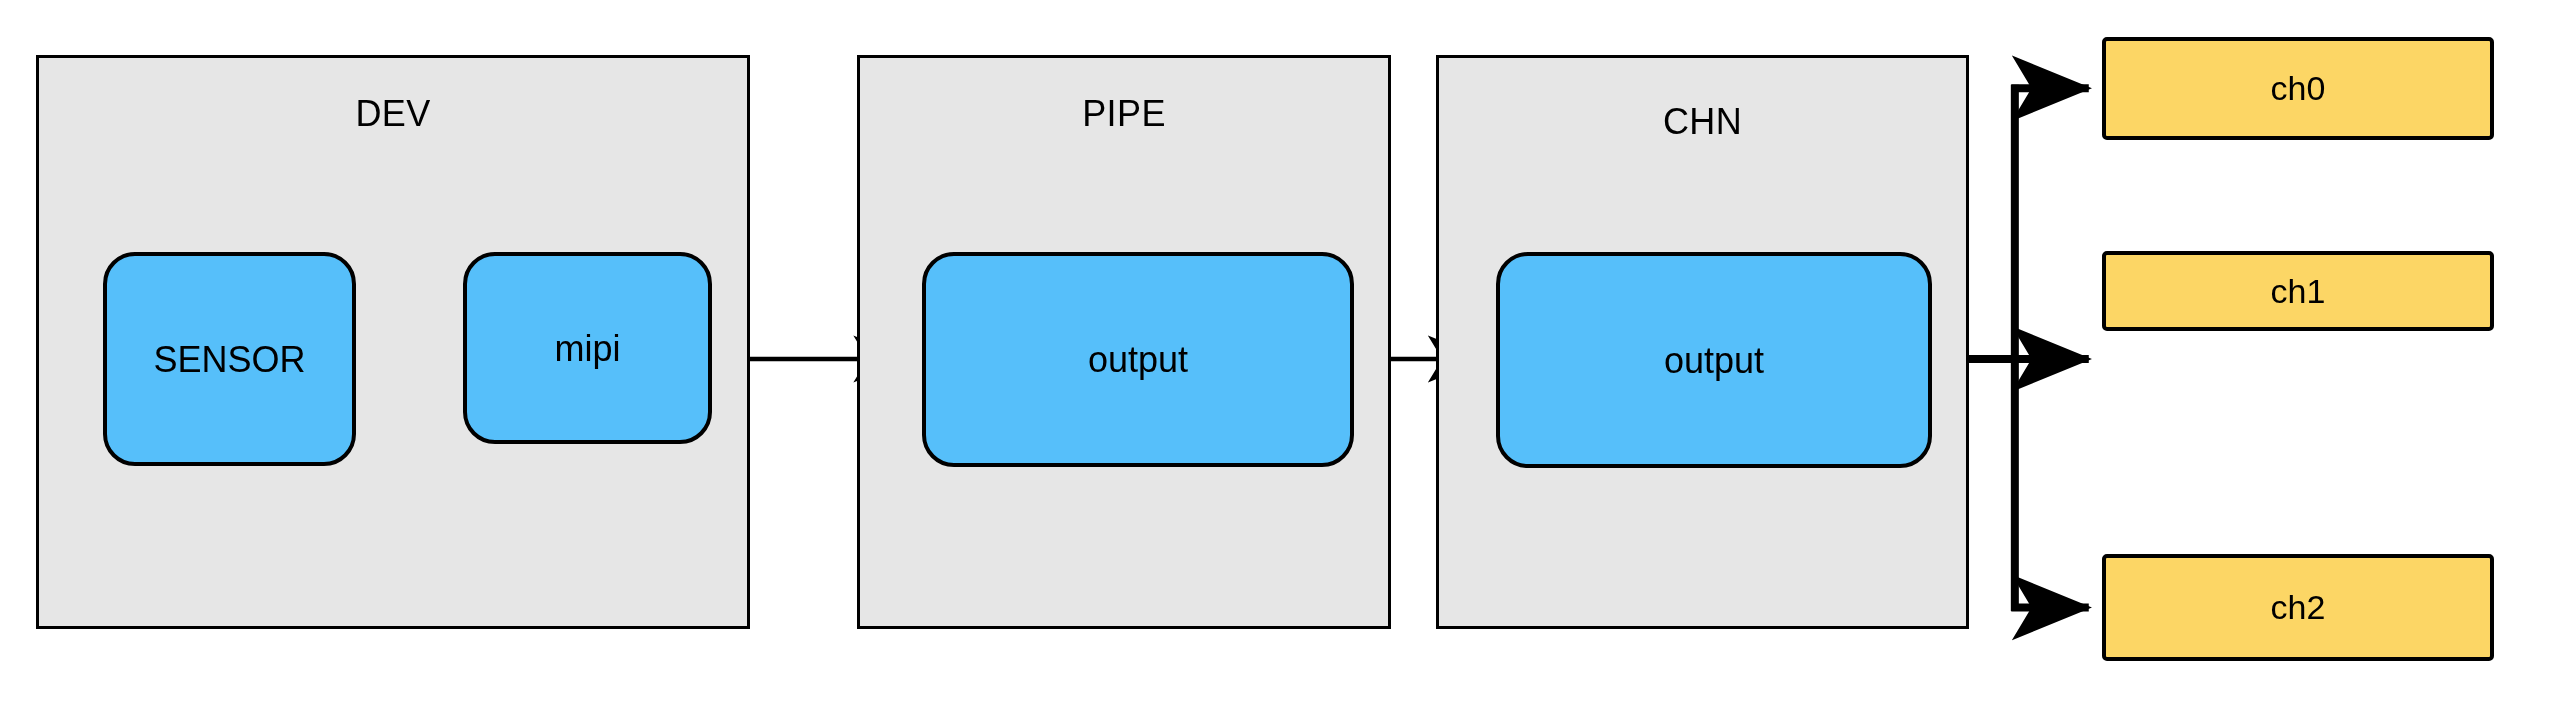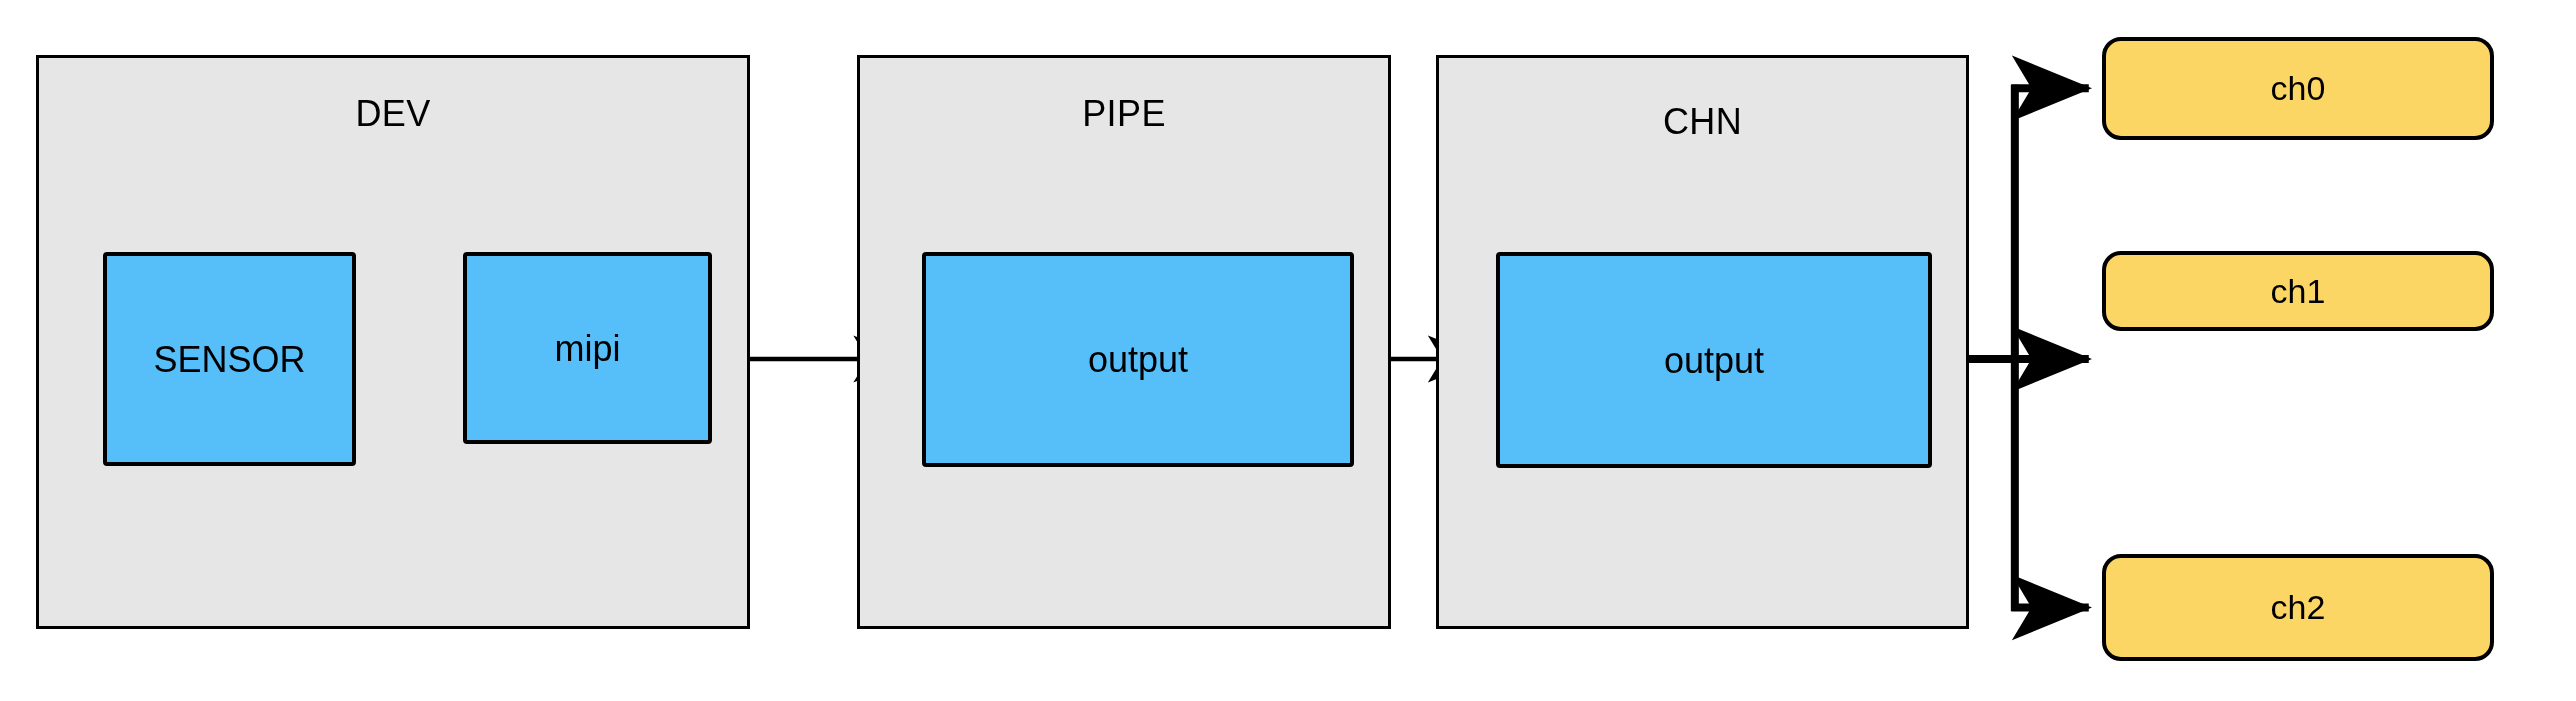--- a/index.html
+++ b/index.html
@@ -44,32 +44,32 @@
     line-height: 36px;
     color: #000000;
     letter-spacing: 0.4px;
     white-space: nowrap;
   }
   
   .node {
     position: absolute;
     box-sizing: border-box;
     border: 4.5px solid #000000;
-    border-radius: 4px;
+    border-radius: 32px;
     display: flex;
     align-items: center;
     justify-content: center;
     z-index: 3;
   }
   .node-blue {
     background: #56bffa;
   }
   .node-yellow {
     background: #fcd665;
-    border-radius: 19px;
+    border-radius: 5px;
   }
   .node-label {
     font-size: 36px;
     line-height: 37px;
     color: #000000;
     white-space: nowrap;
     text-align: center;
   }
   .node-yellow .node-label {
     font-size: 34px;

